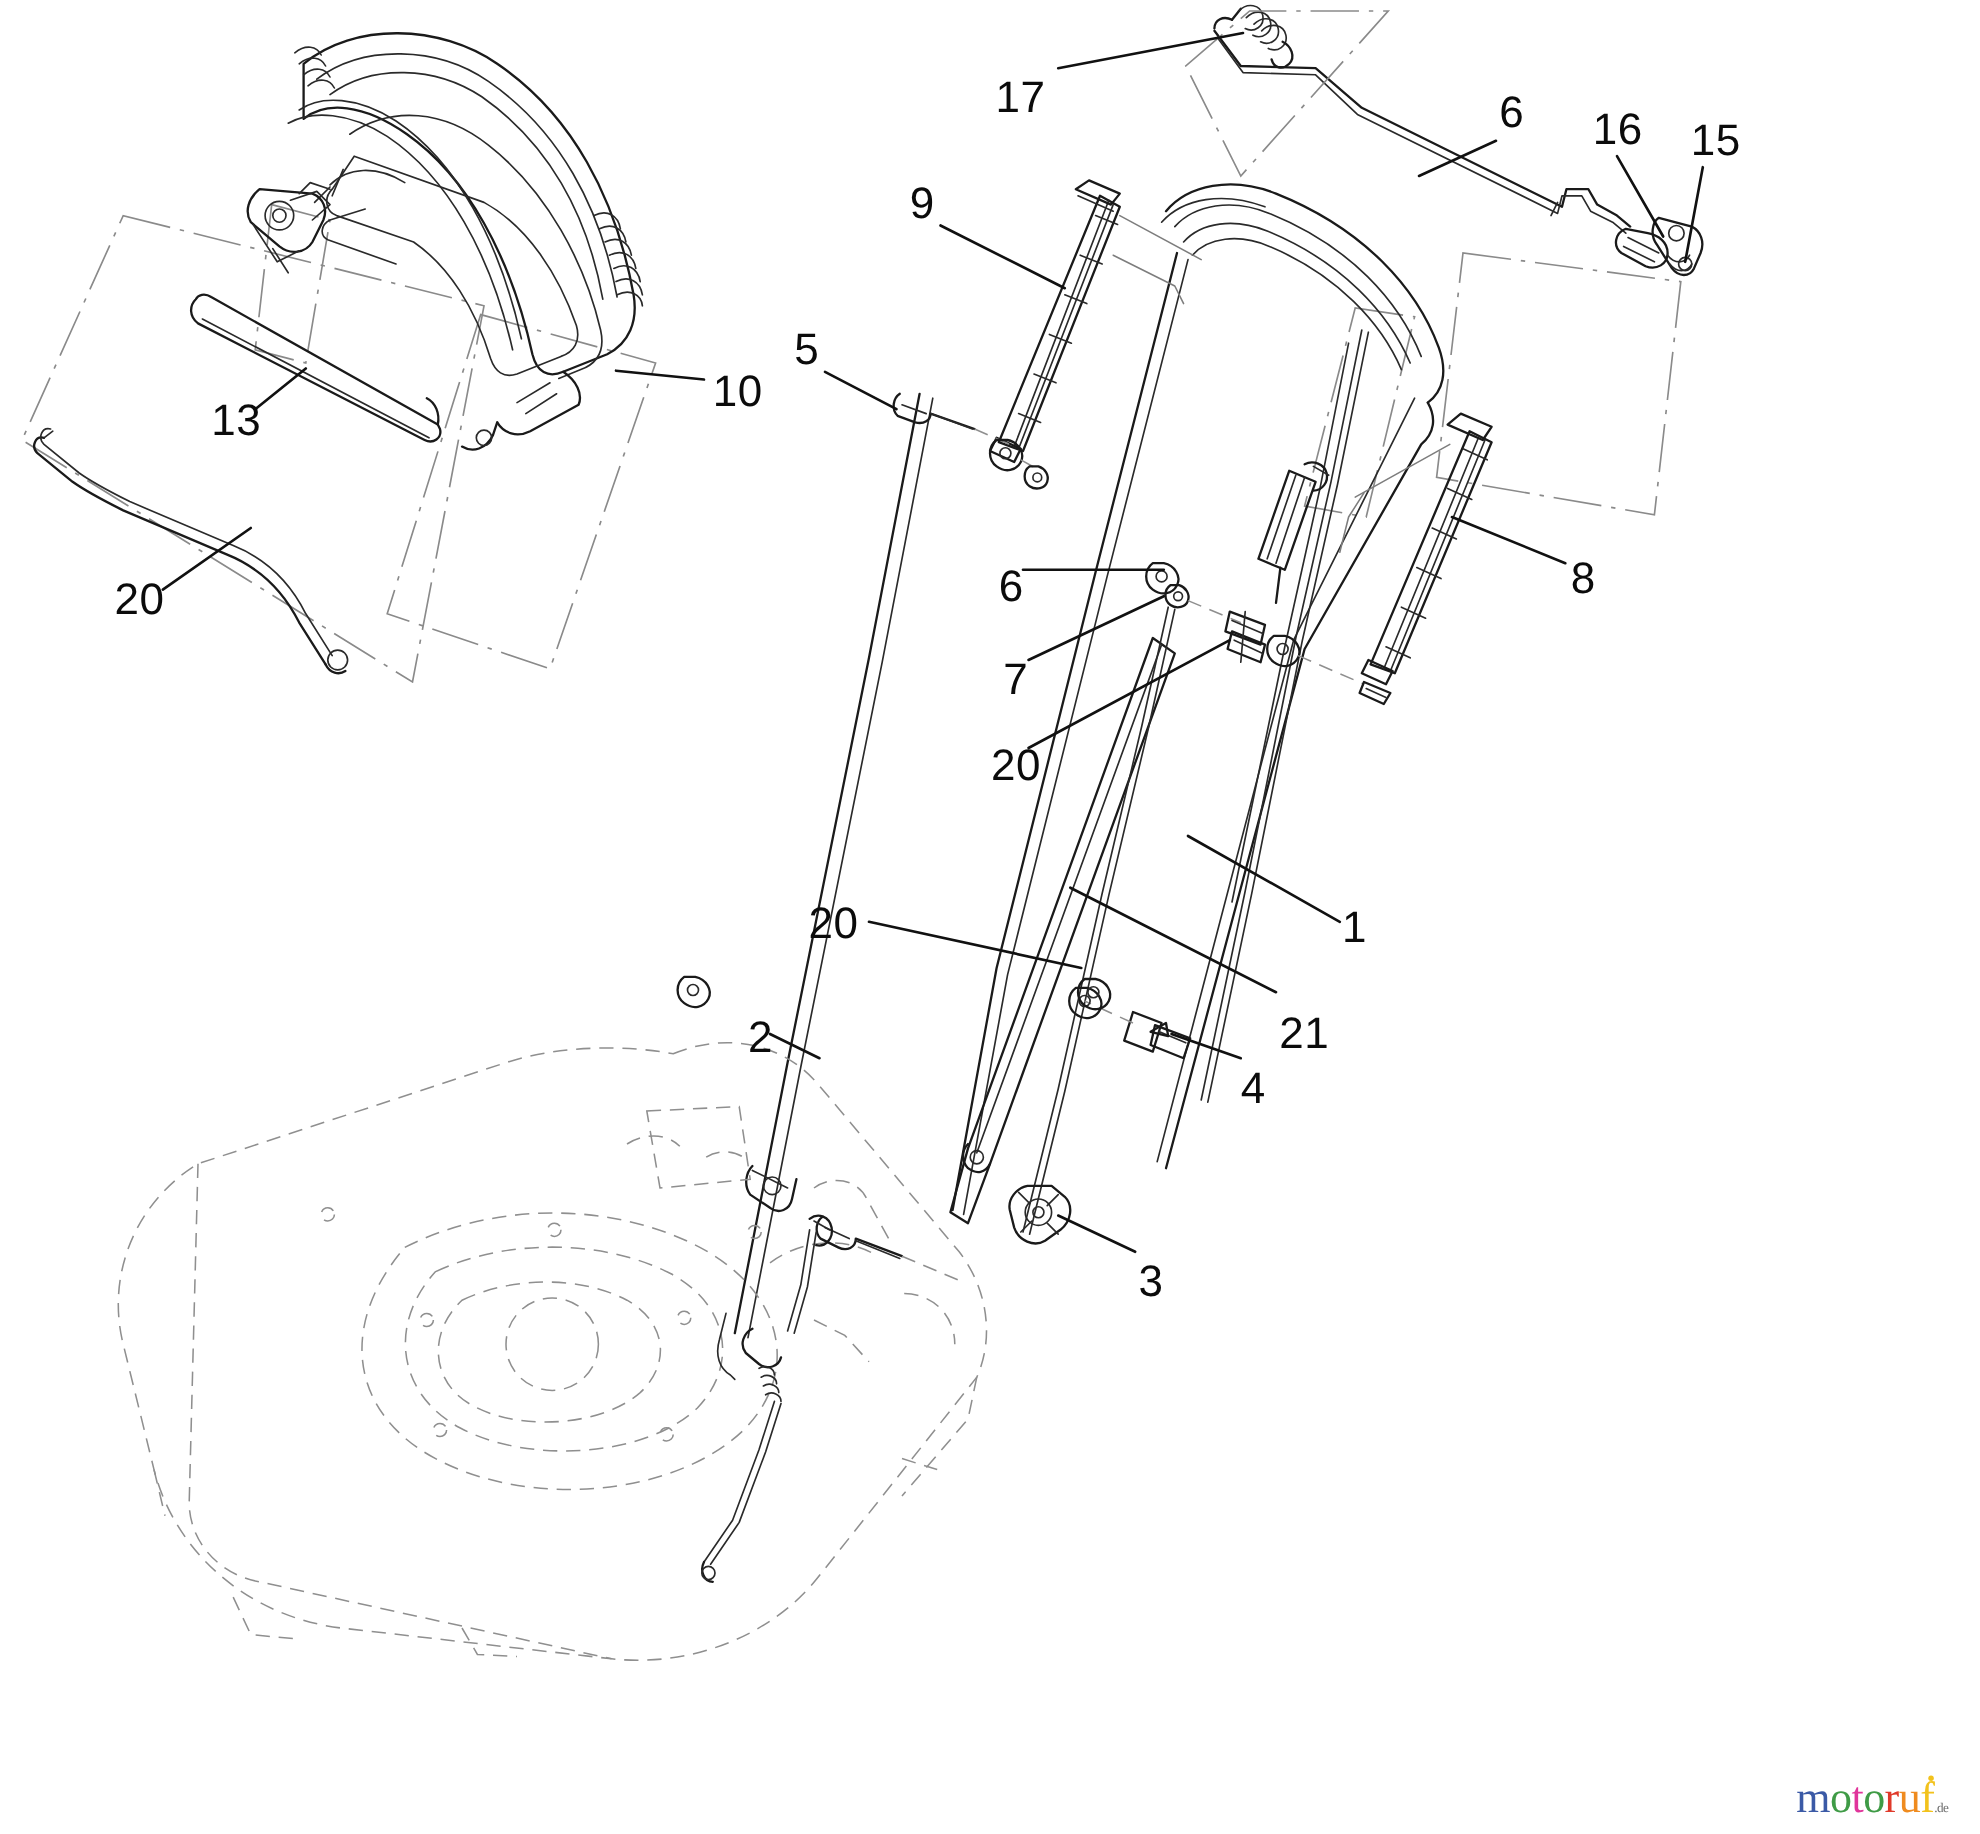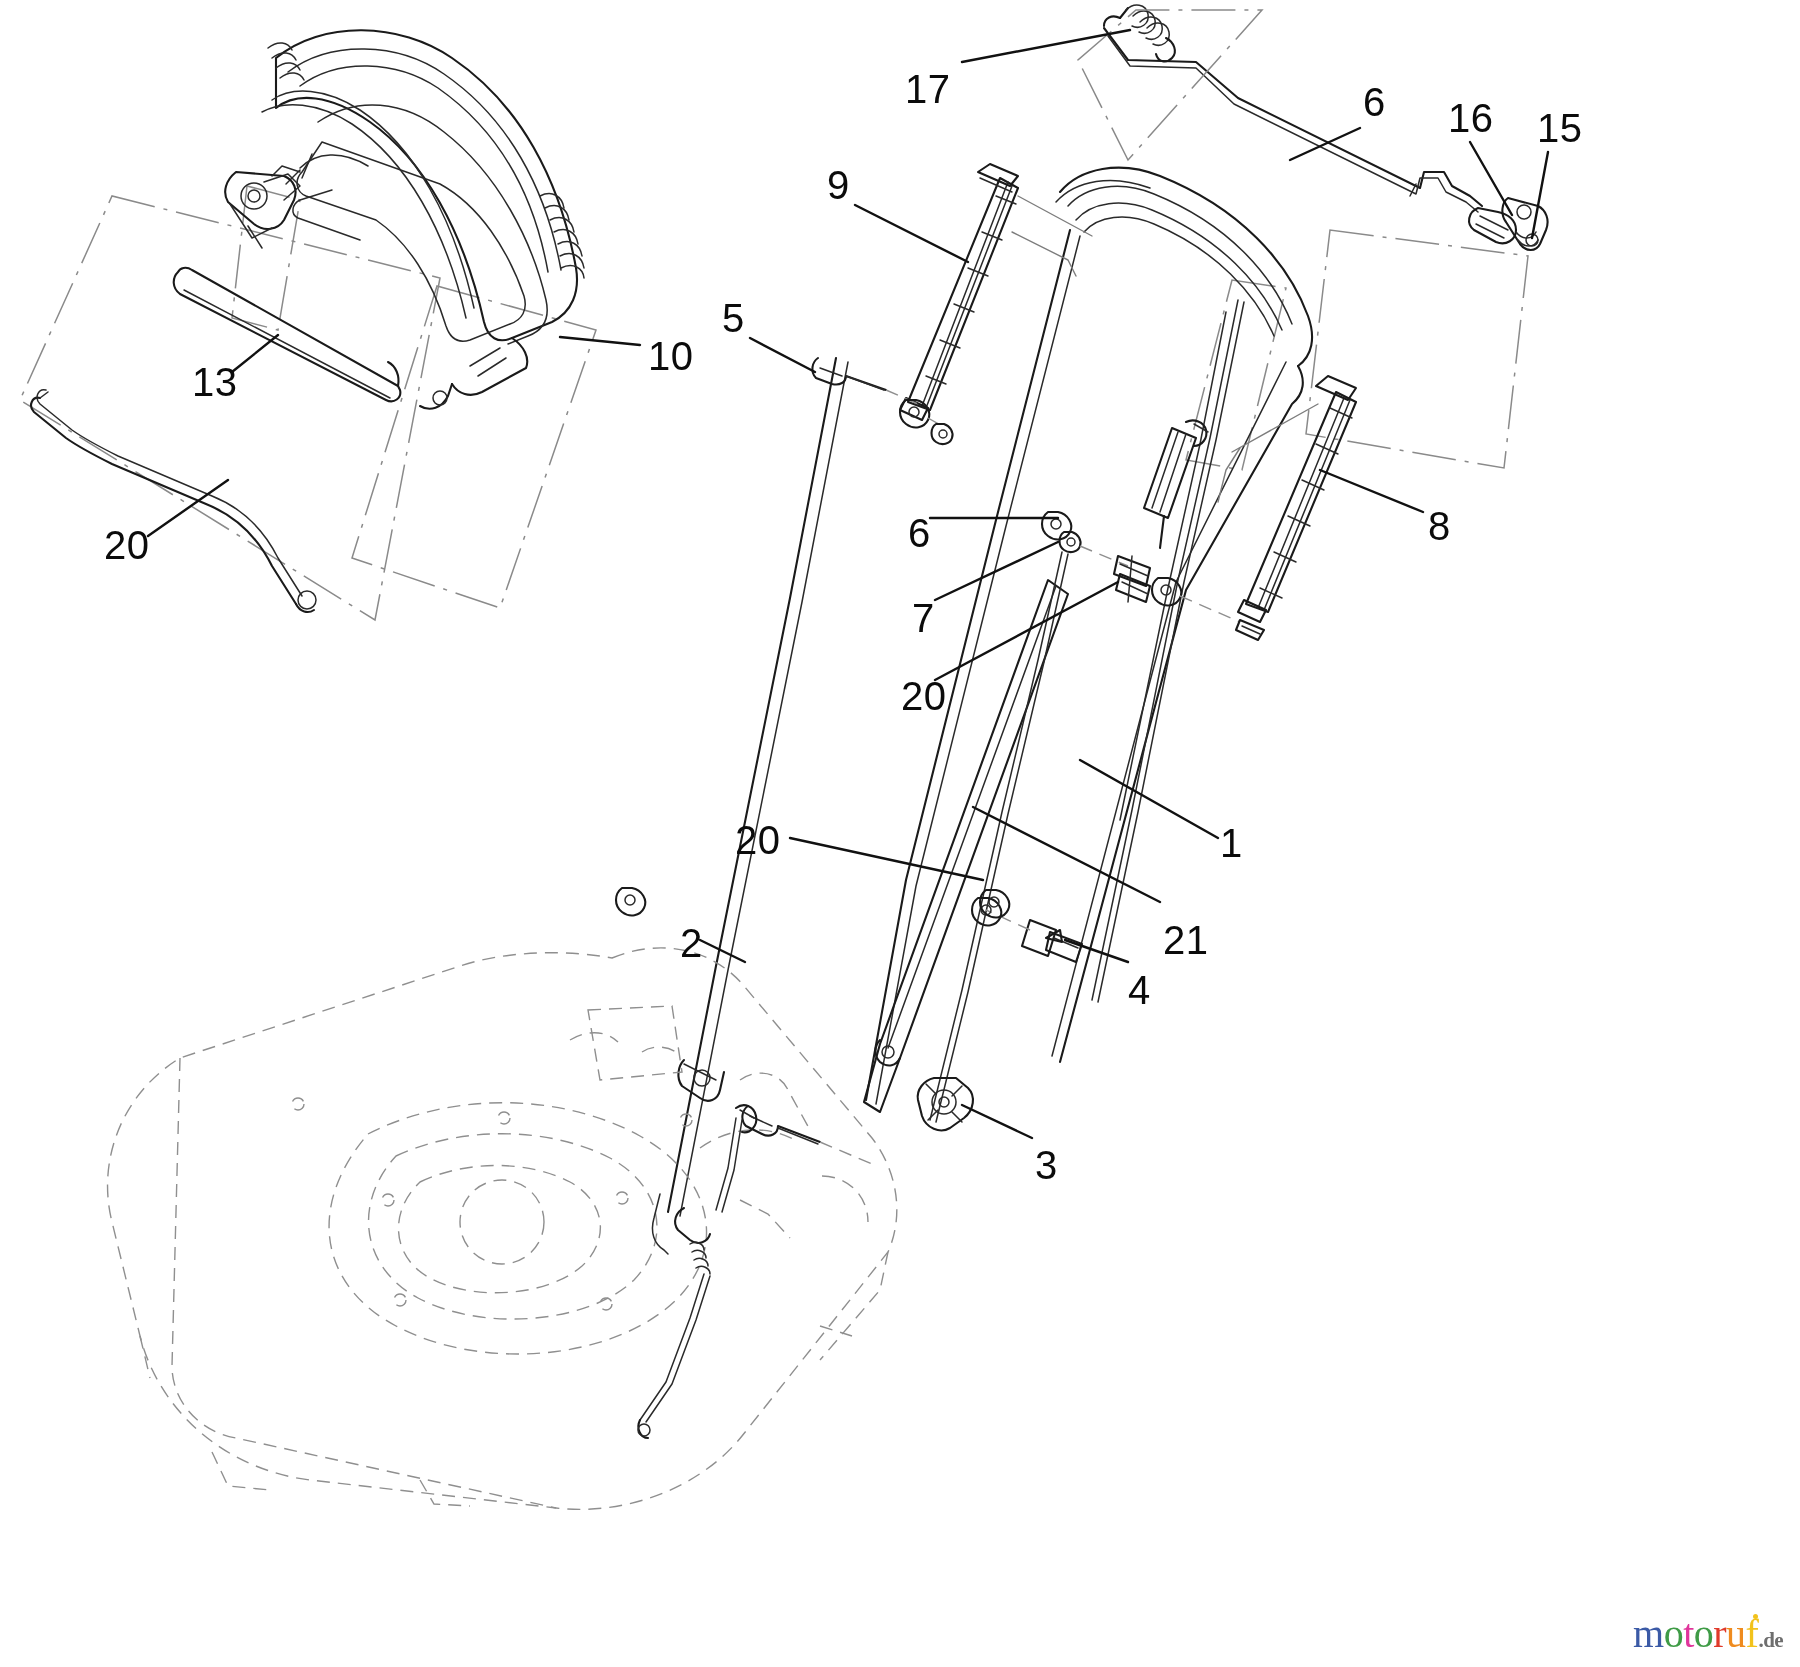--- a/index.html
+++ b/index.html
@@ -44,24 +44,23 @@
     height: 48px;
     font-family: "Liberation Serif", serif;
     font-size: 40px;
     line-height: 48px;
     letter-spacing: -0.5px;
     white-space: nowrap;
     user-select: none;
   }
   #watermark .wm-letter { display: inline-block; }
   #watermark .wm-suffix {
-    font-size: 21px;
+    font-size: 12px;
     color: #6e6e6e;
     vertical-align: baseline;
-    font-weight: bold;
   }
   #watermark .wm-dot {
     position: absolute;
     width: 5px;
     height: 5px;
     border-radius: 50%;
     top: 4px;
   }
 </style>
 </head>

